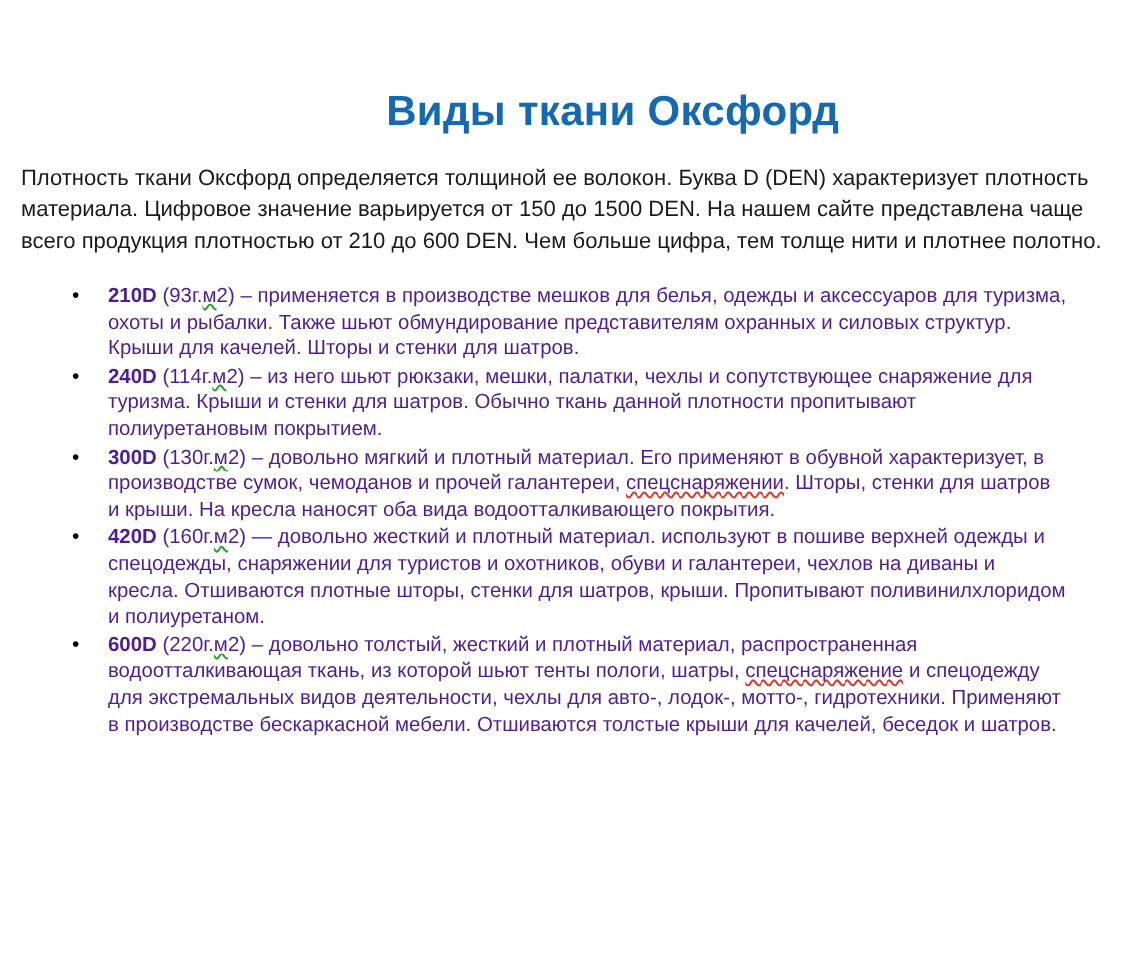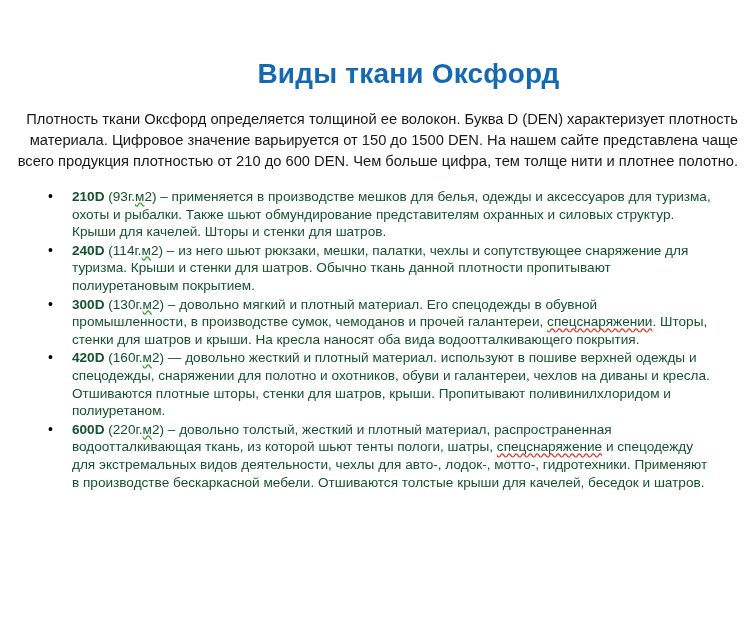--- a/index.html
+++ b/index.html
@@ -41,21 +41,21 @@
 
   
   .intro {
     position: absolute;
     left: 14px;
     top: 94px;
     width: 724px;
     font-size: 14.7px;
     line-height: 21.2px;
     color: #1a1a1a;
-    text-align: right;
+    text-align: left;
   }
 
   
   .bullets {
     position: absolute;
     left: 0;
     top: 188px;
     width: 749px;
   }
   .bullet-row {
@@ -69,21 +69,21 @@
     left: 48px;
     top: 0px;
     width: 10px;
     font-size: 14px;
     line-height: 17.6px;
     color: #000000;
   }
   .bullet-text {
     font-size: 13.6px;
     line-height: 17.6px;
-    color: #14532d;
+    color: #4c1d95;
     text-align: left;
   }
   .den {
     font-weight: bold;
   }
   .gsm {
     white-space: nowrap;
   }
 
   
@@ -128,31 +128,31 @@
         <span>из него шьют рюкзаки, мешки, палатки, чехлы и сопутствующее снаряжение для туризма. Крыши и стенки для шатров. Обычно ткань данной плотности пропитывают полиуретановым покрытием.</span>
       </div>
     </div>
 
     <div class="bullet-row">
       <span class="bullet-marker">•</span>
       <div class="bullet-text">
         <span class="den">300D</span>
         <span class="gsm"><span>(130г.</span><span class="sp-green">м</span><span>2)</span></span>
         <span>–</span>
-        <span>довольно  мягкий и плотный материал.  Его спецодежды в обувной промышленности,  в производстве  сумок, чемоданов и прочей галантереи,  </span><span class="sp-red">спецснаряжении</span><span>.  Шторы, стенки для шатров и крыши. На кресла наносят оба вида водоотталкивающего  покрытия.</span>
+        <span>довольно  мягкий и плотный материал.  Его применяют в обувной характеризует,  в производстве  сумок, чемоданов и прочей галантереи,  </span><span class="sp-red">спецснаряжении</span><span>.  Шторы, стенки для шатров и крыши. На кресла наносят оба вида водоотталкивающего  покрытия.</span>
       </div>
     </div>
 
     <div class="bullet-row">
       <span class="bullet-marker">•</span>
       <div class="bullet-text">
         <span class="den">420D</span>
         <span class="gsm"><span>(160г.</span><span class="sp-green">м</span><span>2)</span></span>
         <span>—</span>
-        <span>довольно  жесткий и плотный материал.  используют в пошиве верхней одежды и спецодежды,  снаряжении для полотно и охотников,  обуви и галантереи,  чехлов на диваны и кресла.  Отшиваются  плотные шторы,  стенки для шатров,  крыши.  Пропитывают поливинилхлоридом и полиуретаном.</span>
+        <span>довольно  жесткий и плотный материал.  используют в пошиве верхней одежды и спецодежды,  снаряжении для туристов и охотников,  обуви и галантереи,  чехлов на диваны и кресла.  Отшиваются  плотные шторы,  стенки для шатров,  крыши.  Пропитывают поливинилхлоридом и полиуретаном.</span>
       </div>
     </div>
 
     <div class="bullet-row">
       <span class="bullet-marker">•</span>
       <div class="bullet-text">
         <span class="den">600D</span>
         <span class="gsm"><span>(220г.</span><span class="sp-green">м</span><span>2)</span></span>
         <span>–</span>
         <span>довольно  толстый,  жесткий и плотный материал,  распространенная водоотталкивающая  ткань,  из которой шьют тенты пологи,  шатры,  </span><span class="sp-red">спецснаряжение</span><span> и спецодежду для экстремальных  видов деятельности,  чехлы для авто-,  лодок-,  мотто-,  гидротехники.  Применяют в производстве  бескаркасной мебели. Отшиваются  толстые крыши для качелей,  беседок и  шатров.</span>

